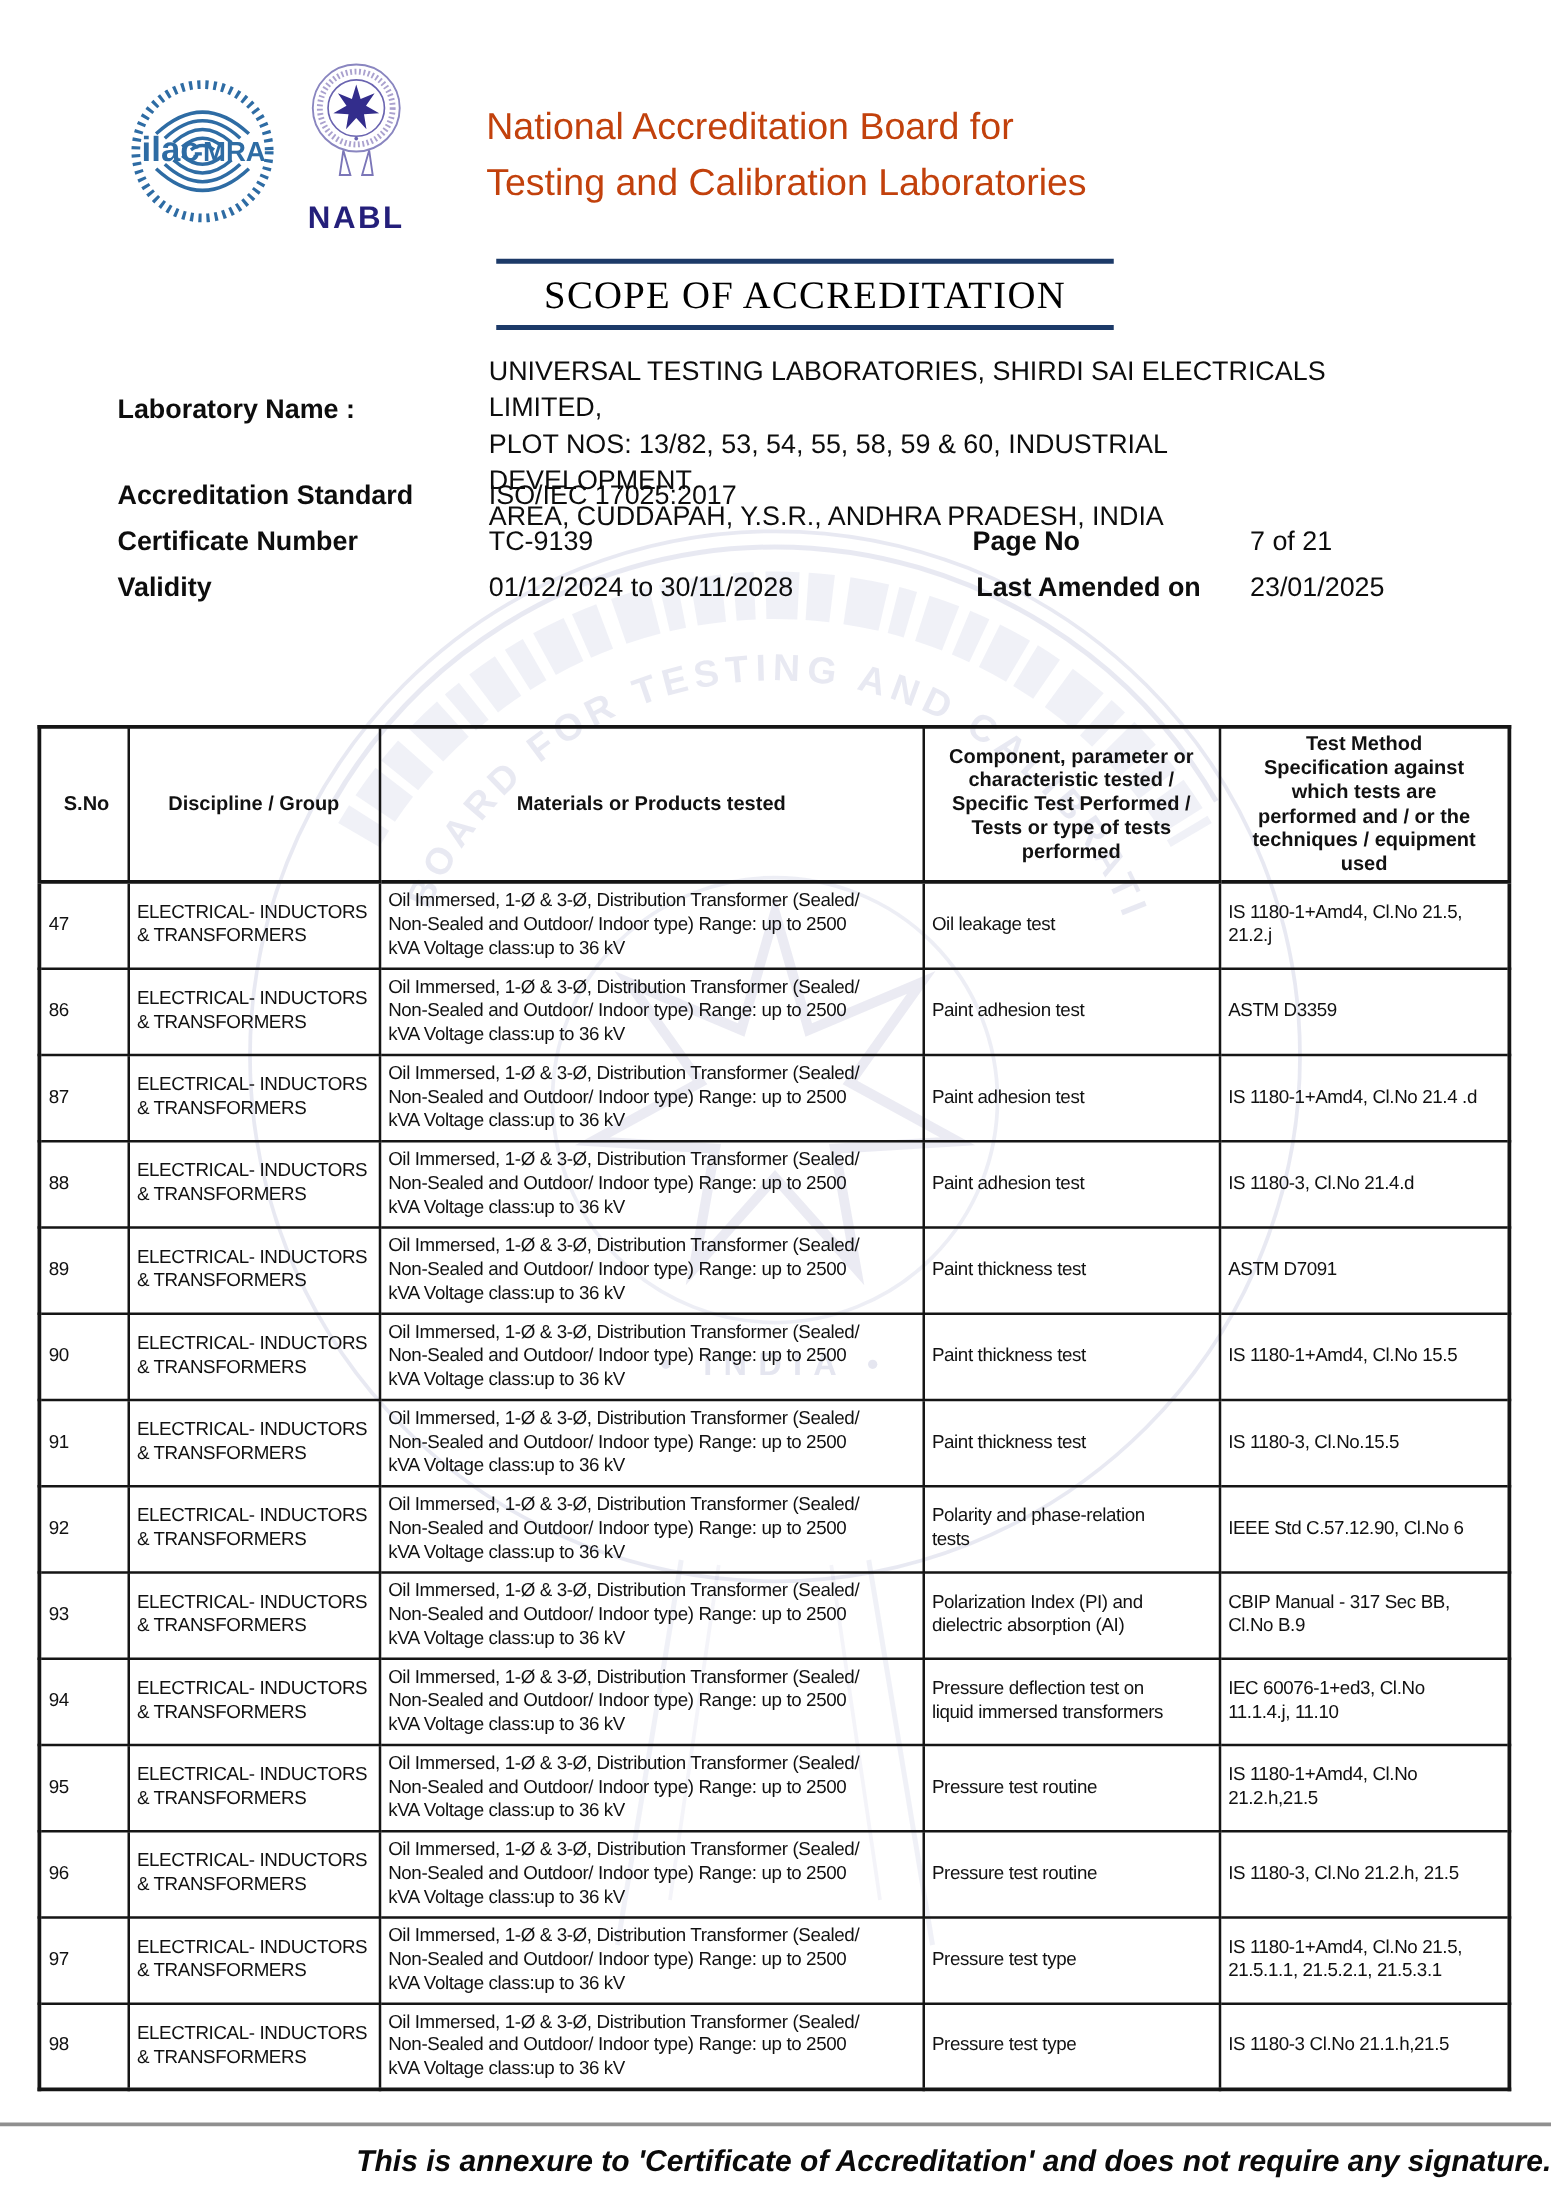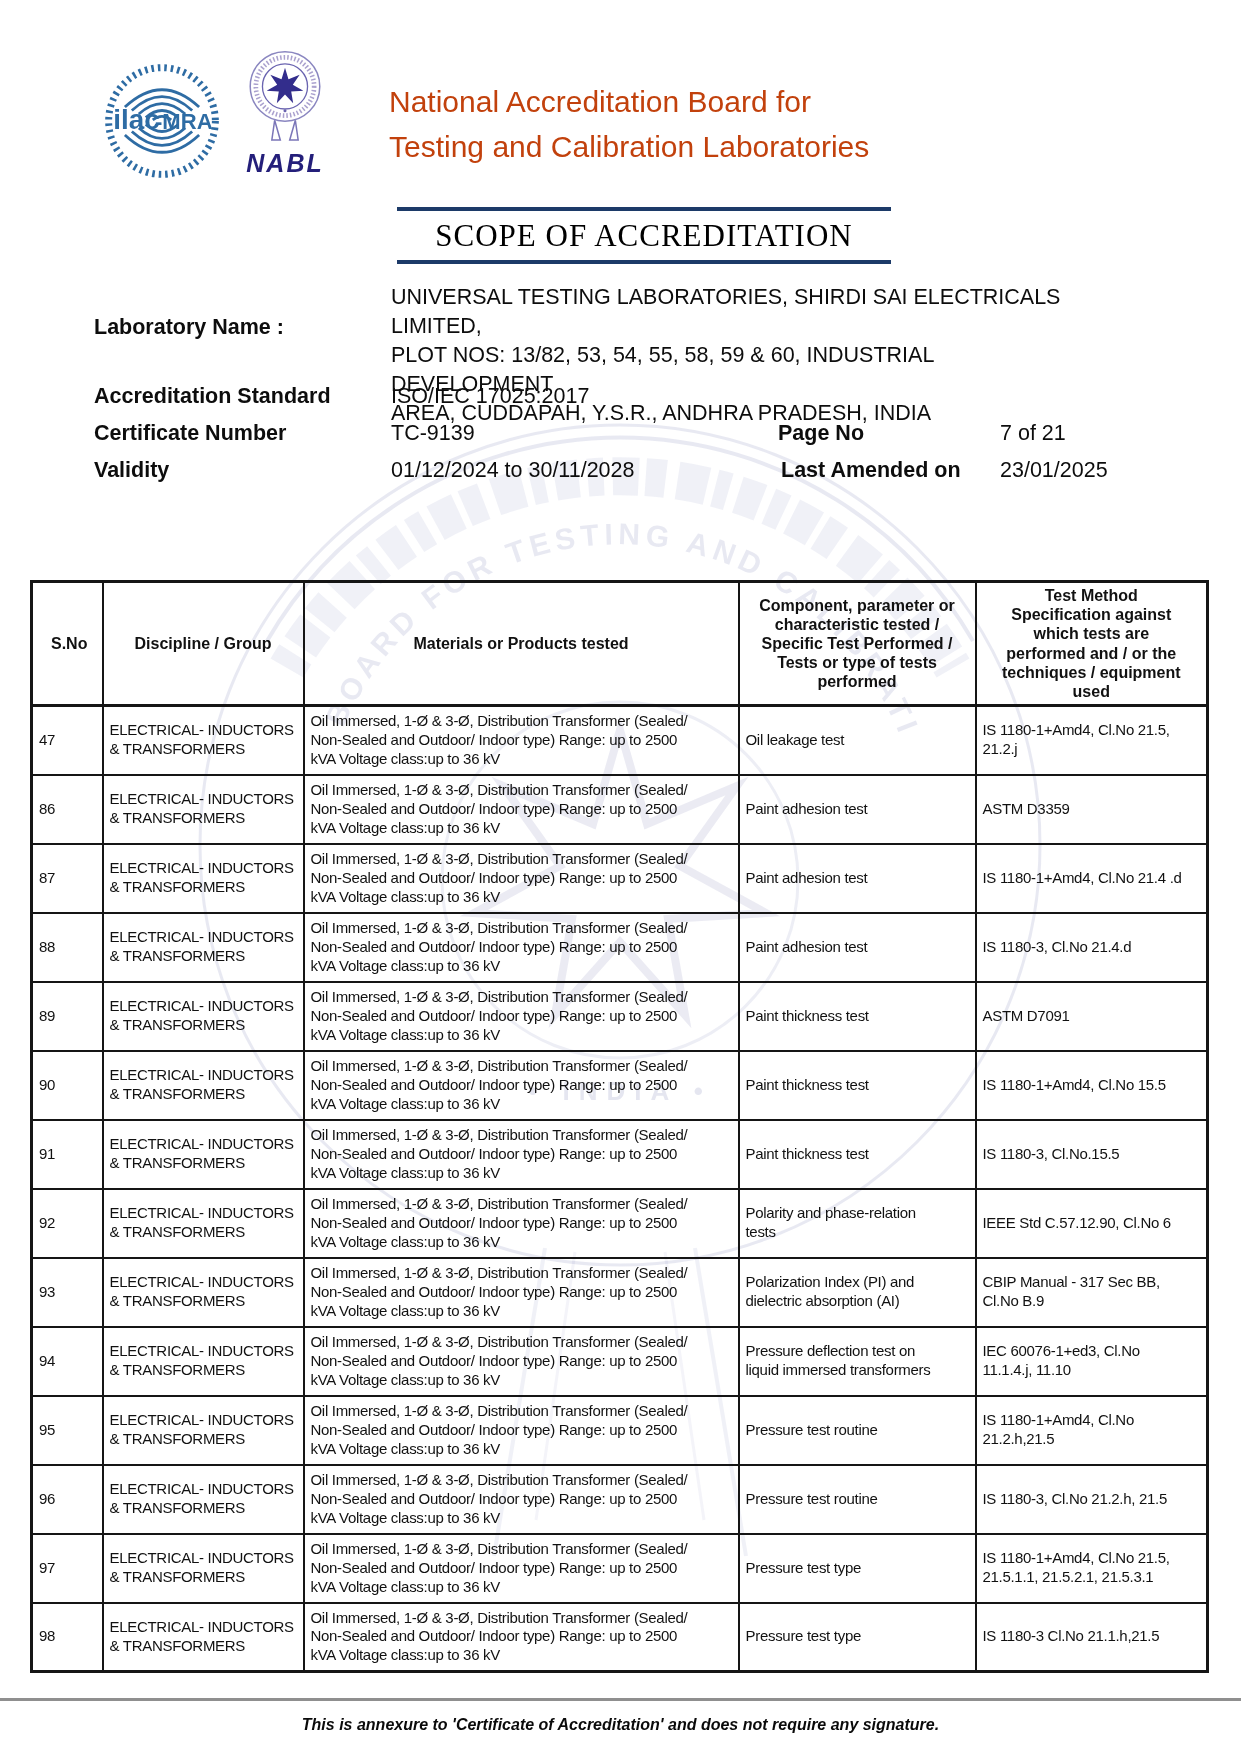--- a/index.html
+++ b/index.html
@@ -7,22 +7,22 @@
     position:relative; width:1241px; height:1754px; background:#ffffff;
     font-family:"Liberation Sans", sans-serif; color:#111; overflow:hidden;
   }
   .layer{position:absolute; z-index:1;}
   
   .watermark{position:absolute; left:0; top:0; z-index:0;}
 
   
   .ilac-logo{left:103px; top:63px; width:118px; height:116px;}
   .nabl-logo{left:238px; top:42px; width:94px; height:118px;}
-  .nabl-word{left:238px; top:149px; width:94px; text-align:center;
-    font-weight:bold; font-size:25px; letter-spacing:2px; color:#241f7a;font-style:italic;}
+  .nabl-word{left:238px; top:160px; width:94px; text-align:center;
+    font-weight:bold; font-size:25px; letter-spacing:2px; color:#241f7a;}
 
   .title{left:389px; top:79px; width:700px; font-weight:normal; font-size:30px; line-height:45px; color:#c2410c;}
 
   .scope-banner{left:397px; top:207px; width:494px; height:49px;
     border-top:4px solid #1c3a68; border-bottom:4px solid #1c3a68;
     display:flex; align-items:center; justify-content:center;}
   .scope-banner h2{margin:0; font-family:"Liberation Serif", serif; font-weight:normal;
     font-size:31px; letter-spacing:1px; color:#000;}
 
   
@@ -38,22 +38,22 @@
     text-align:center; vertical-align:middle; padding:3px 18px; line-height:1.2;}
   table.scope thead tr{height:104px;}
   table.scope thead th{border-bottom:3px solid #151515;}
   table.scope td{border:2px solid #151515; font-size:15px; line-height:1.26;
     vertical-align:middle; padding:3px 6px; letter-spacing:-0.3px; white-space:pre-line;}
   table.scope tbody tr{height:69px;}
   td.c-sno{padding-left:6px;}
 
   
   .footer-rule{left:0; top:1698px; width:1241px; height:3px; background:#8f8f8f;}
-  .footer-note{left:0; top:1716px; width:1241px; text-align:center;
-    font-weight:bold; font-style:italic; font-size:16px; color:#0a0a0a;}
+  .footer-note{left:0; top:1716px; width:1241px; text-align:right;
+    font-weight:bold; font-style:italic; font-size:24px; color:#0a0a0a;}
 </style>
 </head>
 <body>
 
 <div class="page">
 
   <svg class="watermark" width="1241" height="1754" viewBox="0 0 1241 1754" aria-hidden="true">
     <g fill="none" stroke="#6f74ad">
       <circle cx="620" cy="845" r="420" stroke-width="3" stroke-opacity="0.16"></circle>
       <circle cx="620" cy="880" r="178" stroke-width="3" stroke-opacity="0.12"></circle>

